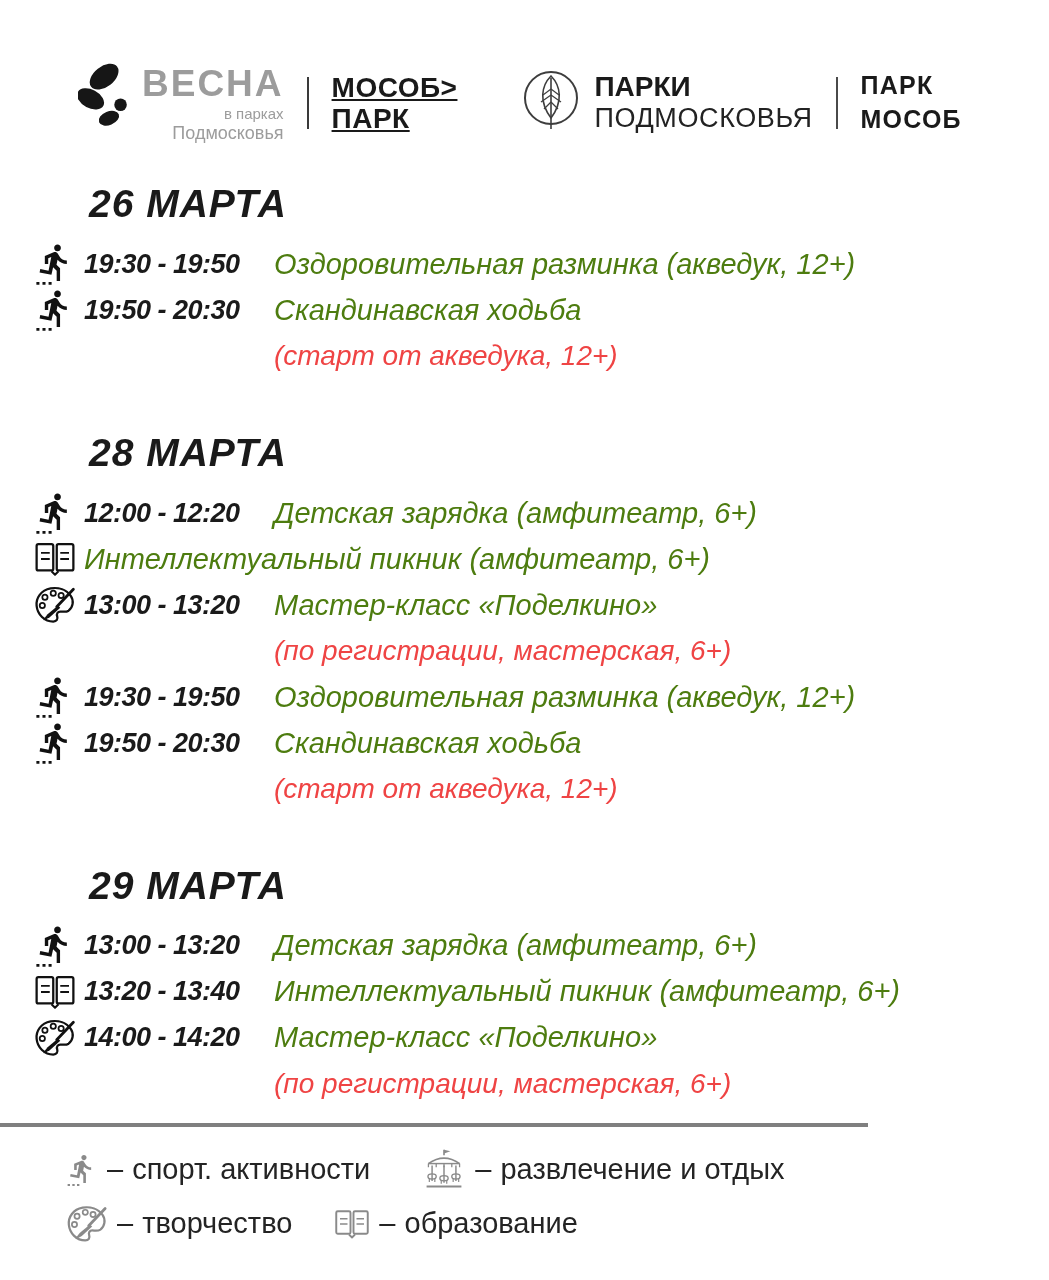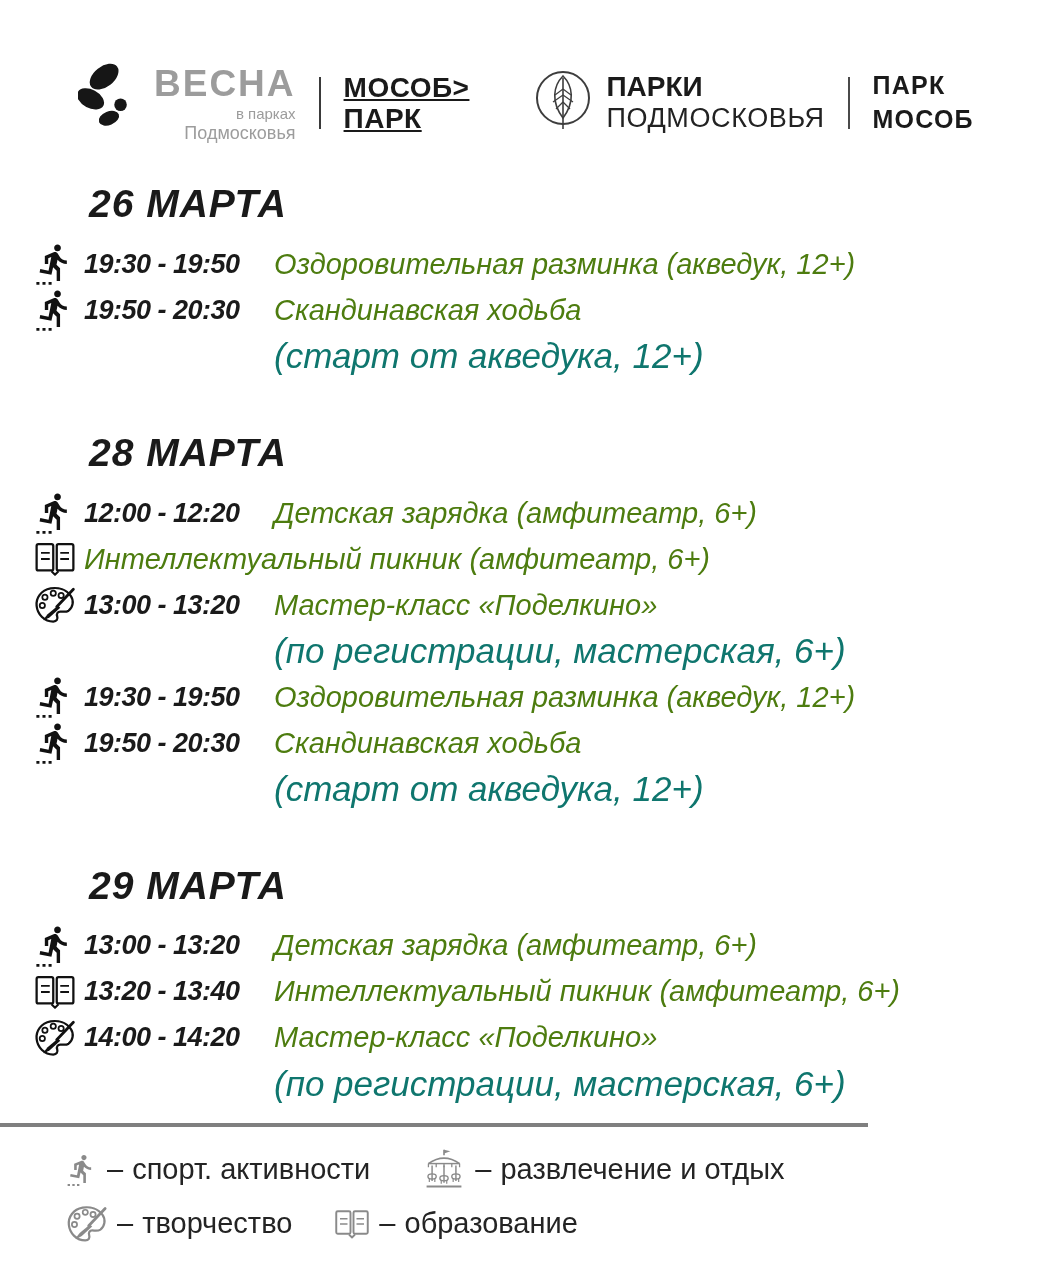--- a/index.html
+++ b/index.html
@@ -3,21 +3,21 @@
 <meta charset="utf-8">
 <style>
   * { box-sizing: border-box; margin: 0; padding: 0; }
   html,body { width:1049px; height:1280px; background:#ffffff; overflow:hidden;
     font-family:"Liberation Sans", sans-serif; color:#1a1a1a; }
 
   
   .header { display:flex; align-items:center; padding:62px 0 0 78px; }
   .vesna { display:flex; align-items:flex-start; }
   .vesna-petals svg { width:58px; height:68px; color:#161616; }
-  .vesna-text { margin-left:18px; text-align:right; margin-top:4px; }
+  .vesna-text { margin-left:6px; text-align:right; margin-top:4px; }
   .vesna-title { font-size:37px; font-weight:800; color:#9c9c9c; letter-spacing:2px; line-height:0.95; }
   .vesna-sub1 { font-size:15px; color:#9c9c9c; margin-top:4px; }
   .vesna-sub2 { font-size:18px; color:#9c9c9c; margin-top:1px; }
   .vdiv { width:2px; height:52px; background:#3a3a3a; margin:0 23px; align-self:center; }
   .vdiv.thin { background:#4a4a4a; }
   .mosob { font-size:28px; font-weight:800; line-height:1.12; letter-spacing:0.5px;text-decoration:underline; }
   .parki { display:flex; align-items:center; margin-left:64px; }
   .parki-circle svg { width:60px; height:66px; color:#3d3d3d; }
   .parki-text { margin-left:13px; }
   .parki-line1 { font-size:28px; font-weight:800; line-height:1.1; }
@@ -27,21 +27,21 @@
   
   .schedule { padding-left:34px; margin-top:40px;font-style:italic; }
   .section { margin-bottom:54px; }
   .section:last-child { margin-bottom:0; }
   .date { font-size:39px; font-weight:900; letter-spacing:1px; margin:0 0 16px 55px; line-height:1.05; }
   .event { display:grid; grid-template-columns:50px 190px auto; align-items:center; min-height:46px; }
   .event-icon { display:flex; align-items:center; }
   .event-icon svg { width:42px; height:44px; color:#111; }
   .event-time { font-weight:800; font-size:27px; letter-spacing:-0.5px; white-space:nowrap; }
   .event-title { font-size:29px; white-space:nowrap; color:#4d7c0f; }
-  .event-note { margin-left:240px; font-size:35px; min-height:46px; display:flex; align-items:center; color:#0f766e; }
+  .event-note { margin-left:240px; font-size:28px; min-height:46px; display:flex; align-items:center; color:#ef4444; }
 
   
   .divider { width:868px; height:4px; background:#7f7f7f; margin-top:16px; }
   .legend { padding-left:66px; margin-top:20px; }
   .legend-row { display:flex; align-items:center; margin-bottom:12px; }
   .legend-row.second .legend-item + .legend-item { margin-left:42px; }
   .legend-row.first .legend-item + .legend-item { margin-left:52px; }
   .legend-item { display:flex; align-items:center; font-size:29px; color:#242424; }
   .legend-item .licon { display:flex; align-items:center; margin-right:9px; color:#8a8a8a; }
   .licon.runner svg { width:32px; height:34px; }

